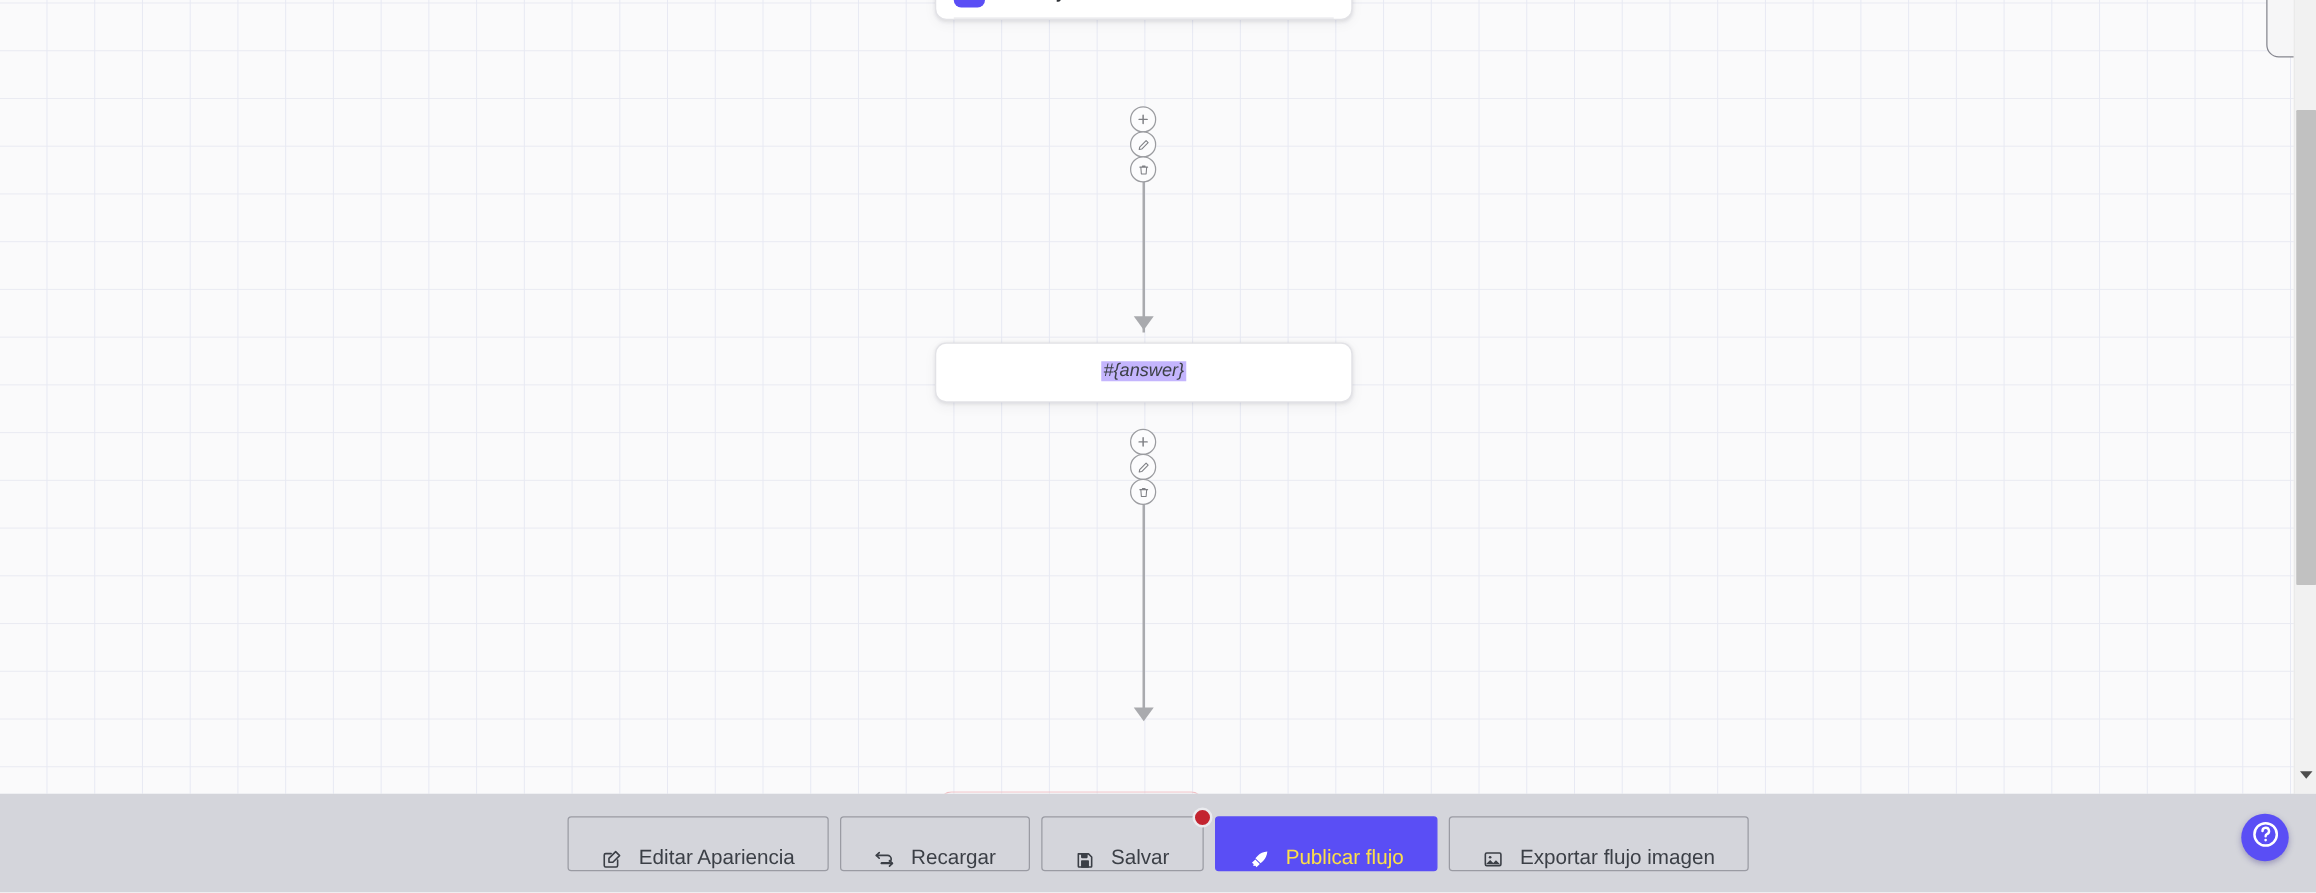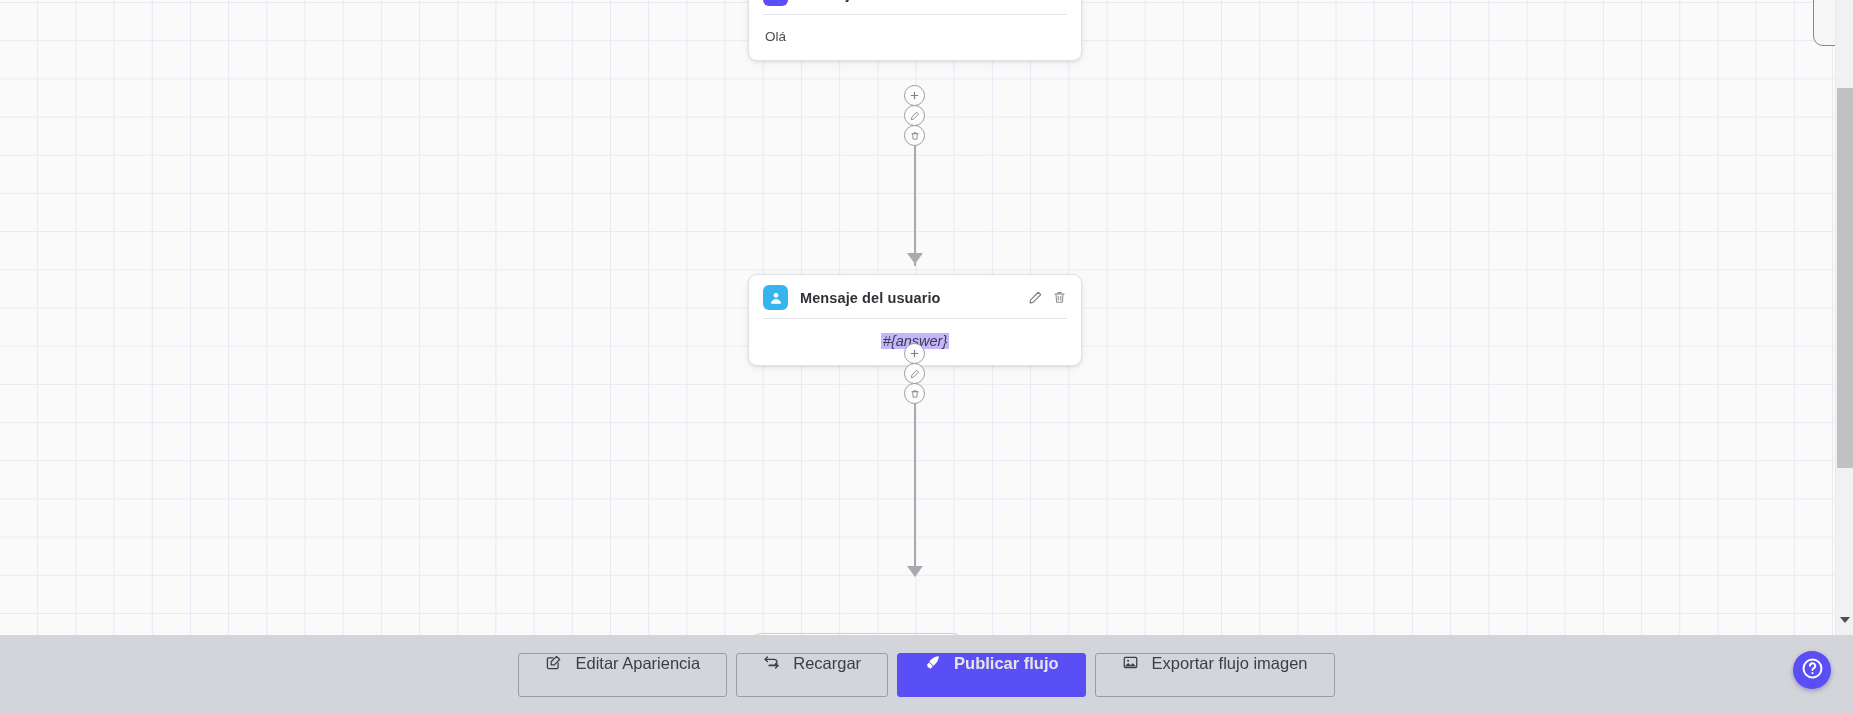--- a/index.html
+++ b/index.html
@@ -131,31 +131,31 @@
     position: absolute; left: 0; top: 635px;
     width: 1853px; height: 79px;
     background: #d4d5db;
     display: flex; align-items: center; justify-content: center;
     gap: 9px;
   }
   .tbtn {
     position: relative;
     height: 44px; min-width: 120px;
     padding: 0 26px;
-    display: flex; align-items: flex-start; justify-content: center; gap: 13px;
+    display: flex; align-items: flex-end; justify-content: center; gap: 13px;
     background: #d4d5db;
     border: 1px solid #9a9ba3;
     border-radius: 3px;
     font-size: 16.5px; color: #3b3f46;
     cursor: pointer;
     white-space: nowrap;
   }
   .tbtn.primary {
     background: #5a4ef5; border-color: #5a4ef5;
-    color: #e5e5e5; font-weight: bold;
+    color: #fde047; font-weight: normal;
   }
   .tbtn svg { display: block; flex: 0 0 auto; }
   .badge-dot {
     position: absolute; right: -8px; top: -8px;
     width: 16px; height: 16px; border-radius: 50%;
     background: #c32430; border: 2px solid #ebebef;
   }
   .help-fab {
     position: absolute; right: 22px; top: 651px;
     width: 38px; height: 38px; border-radius: 50%;
@@ -194,23 +194,20 @@
               <path d="M16.5 3.6l3.9 3.9L8.1 19.8l-4.8.9.9-4.8z"></path>
             </svg>
           </span>
           <span>
             <svg width="15" height="15" viewBox="0 0 24 24" fill="none" stroke="#8b8d93" stroke-width="1.7" stroke-linecap="round" stroke-linejoin="round">
               <path d="M4.5 6.5h15M9.5 6.5V4.2h5v2.3M6.4 6.5l1 13h9.2l1-13M10 10v6M14 10v6"></path>
             </svg>
           </span>
         </span>
       </div>
-      <div class="node-body">
-        <span>Olá</span>
-      </div>
     </div>
 
     <div class="edge" style="left:914px; top:86px; height:180px;"></div>
     <div class="arrow" style="left:907px; top:253px;"></div>
     <div class="edge-btns" style="left:904px; top:86px;">
       <span class="ebtn">
         <svg width="11" height="11" viewBox="0 0 24 24" stroke="#7f8085" stroke-width="2.6" stroke-linecap="round">
             <path d="M12 5v14M5 12h14"></path>
           </svg>
       </span>
@@ -220,41 +217,20 @@
           </svg>
       </span>
       <span class="ebtn">
         <svg width="10" height="10" viewBox="0 0 24 24" fill="none" stroke="#7f8085" stroke-width="2" stroke-linecap="round" stroke-linejoin="round">
             <path d="M4.5 6.5h15M9.5 6.5V4.2h5v2.3M6.4 6.5l1 13h9.2l1-13"></path>
           </svg>
       </span>
     </div>
 
     <div class="node" style="left:748px; top:274px;">
-      <div class="node-head">
-        <span class="node-ic" style="background:#35b5eb;">
-          <svg width="16" height="16" viewBox="0 0 24 24" fill="#ffffff">
-            <circle cx="12" cy="8" r="3.6"></circle>
-            <path d="M4.6 20.5c0-4.1 3.3-6.6 7.4-6.6s7.4 2.5 7.4 6.6z"></path>
-          </svg>
-        </span>
-        <span class="node-title">Mensaje del usuario</span>
-        <span class="node-actions">
-          <span>
-            <svg width="15" height="15" viewBox="0 0 24 24" fill="none" stroke="#7d7f85" stroke-width="1.9" stroke-linecap="round" stroke-linejoin="round">
-              <path d="M16.5 3.6l3.9 3.9L8.1 19.8l-4.8.9.9-4.8z"></path>
-            </svg>
-          </span>
-          <span>
-            <svg width="15" height="15" viewBox="0 0 24 24" fill="none" stroke="#8b8d93" stroke-width="1.7" stroke-linecap="round" stroke-linejoin="round">
-              <path d="M4.5 6.5h15M9.5 6.5V4.2h5v2.3M6.4 6.5l1 13h9.2l1-13M10 10v6M14 10v6"></path>
-            </svg>
-          </span>
-        </span>
-      </div>
       <div class="node-body center">
         <span class="token">#{answer}</span>
       </div>
     </div>
 
     <div class="edge" style="left:914px; top:344px; height:228px;"></div>
     <div class="arrow" style="left:907px; top:566px;"></div>
     <div class="edge-btns" style="left:904px; top:344px;">
       <span class="ebtn">
         <svg width="11" height="11" viewBox="0 0 24 24" stroke="#7f8085" stroke-width="2.6" stroke-linecap="round">
@@ -296,20 +272,31 @@
         <svg width="17" height="17" viewBox="0 0 24 24" fill="none" stroke="#3b3f46" stroke-width="1.9" stroke-linecap="round" stroke-linejoin="round">
           <path d="M3 7.5h12.5a4.2 4.2 0 0 1 0 8.4H9"></path>
           <path d="M6.2 4.3L3 7.5l3.2 3.2"></path>
           <path d="M21 16.5H8.5"></path>
           <path d="M17.8 19.7l3.2-3.2-3.2-3.2"></path>
         </svg>
       </span>
       <span>Recargar</span>
     </button>
 
+    <button class="tbtn">
+      <span class="badge-dot"></span>
+      <span>
+        <svg width="16" height="16" viewBox="0 0 24 24" fill="none" stroke="#3b3f46" stroke-width="1.9" stroke-linejoin="round">
+          <path d="M4 4.6h12.2L20 8.4V19.4a.9.9 0 0 1-.9.9H4.9a.9.9 0 0 1-.9-.9z"></path>
+          <rect x="8.2" y="13.2" width="7.6" height="7.1" fill="#3b3f46"></rect>
+          <rect x="8.2" y="4.6" width="6" height="4.2" fill="#3b3f46"></rect>
+        </svg>
+      </span>
+      <span>Salvar</span>
+    </button>
 
 
     <button class="tbtn primary">
       <span>
         <svg width="17" height="17" viewBox="0 0 24 24" fill="#ffffff">
           <path d="M21 3.2c-4.6.3-8.2 1.9-10.8 4.6l-2.7 2.8 5.9 5.9 2.8-2.7C19 11.3 20.6 7.7 21 3.2z"></path>
           <path d="M7.4 12.1L3.6 15.9l1.9 1.2-.4 2.4 2.4-.4 1.2 1.9 3.8-3.8z"></path>
         </svg>
       </span>
       <span>Publicar flujo</span>

